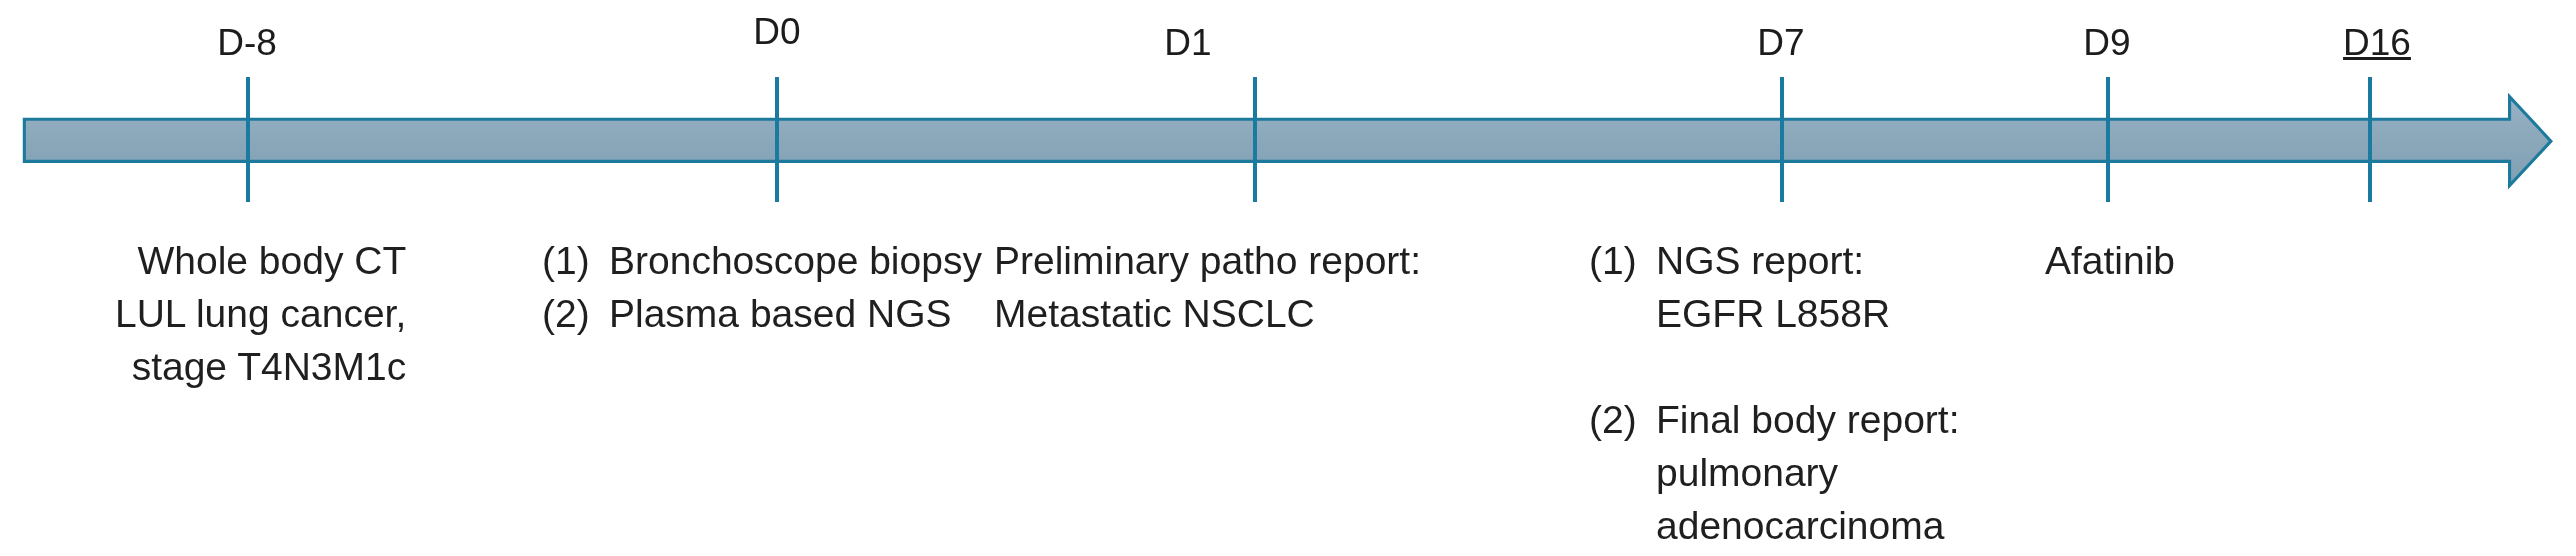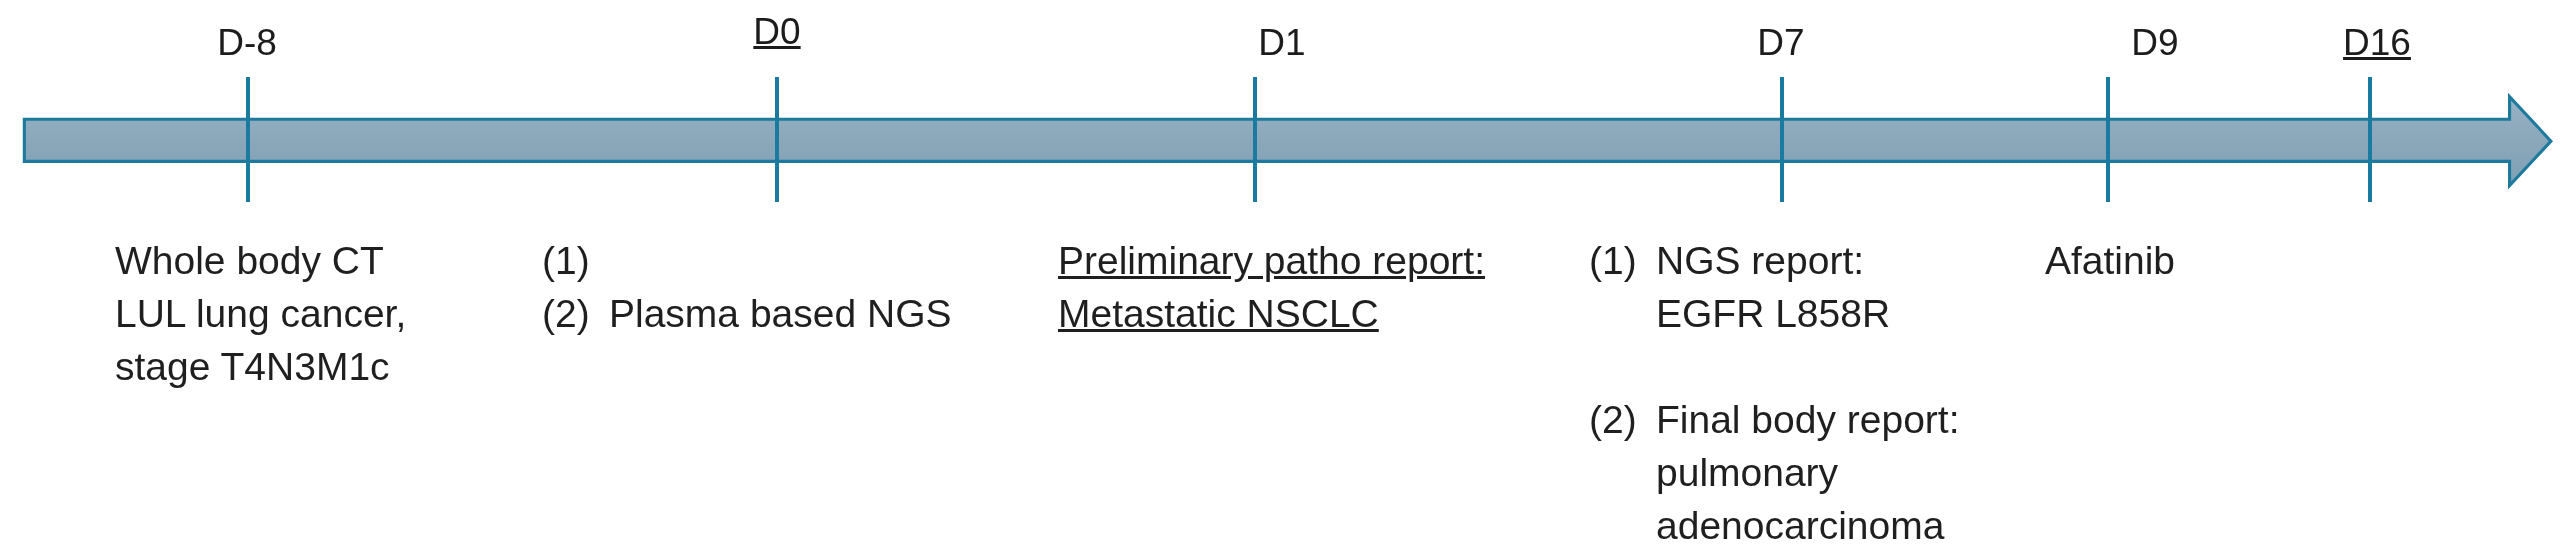--- a/index.html
+++ b/index.html
@@ -25,21 +25,21 @@
 
   .day {
     position: absolute;
     top: 22px;
     transform: translateX(-50%);
     font-size: 37px;
     line-height: 42px;
     white-space: nowrap;
     color: #1c1c1c;
   }
-  .day.hi { top: 11px; text-decoration: underline; }
+  .day.hi { top: 11px; }
 
   .note {
     position: absolute;
     top: 234px;
     font-size: 39px;
     line-height: 53px;
     white-space: pre-line;
   }
   .center { transform: translateX(-50%); text-align: right; }
 
@@ -50,28 +50,28 @@
     line-height: 53px;
   }
   .li { display: flex; align-items: flex-start; }
   .li.gap { margin-top: 53px; }
   .num { flex: 0 0 67px; }
   .txt { white-space: pre-line; }
 
   
   .t0 { left: 246px; }   .l0 { left: 247px; }
   .t1 { left: 775px; }   .l1 { left: 777px; }
-  .t2 { left: 1253px; }  .l2 { left: 1282px; }
+  .t2 { left: 1253px; }  .l2 { left: 1188px; }
   .t3 { left: 1780px; }  .l3 { left: 1781px; }
-  .t4 { left: 2106px; }  .l4 { left: 2107px; margin-left: 48px; }
+  .t4 { left: 2106px; }  .l4 { left: 2107px; }
   .t5 { left: 2368px; }  .l5 { left: 2377px; text-decoration: underline; }
 
-  .n0 { left: 115px; }
+  .n0 { left: 115px; text-align: right; }
   .n1 { left: 542px; }
-  .n2 { left: 1058px; text-decoration: underline; }
+  .n2 { left: 994px; }
   .n3 { left: 1589px; }
   .n4 { left: 2110px; }
   .n5 { left: 2401px; }
 </style>
 </head>
 <body>
 
 <div class="canvas">
 
   <svg class="arrow-svg" width="2576" height="556" viewBox="0 0 3303 713" aria-hidden="true">
@@ -99,20 +99,21 @@
   <div class="day l4">D9</div>
   <div class="day l5">D16</div>
 
   <div class="note n0">Whole body CT
 LUL lung cancer,
 stage T4N3M1c</div>
 
   <div class="nlist n1">
     <div class="li">
       <span class="num">(1)</span>
+      <span class="txt">Bronchoscope biopsy</span>
     </div>
     <div class="li">
       <span class="num">(2)</span>
       <span class="txt">Plasma based NGS</span>
     </div>
   </div>
 
   <div class="note n2">Preliminary patho report:
 Metastatic NSCLC</div>
 

